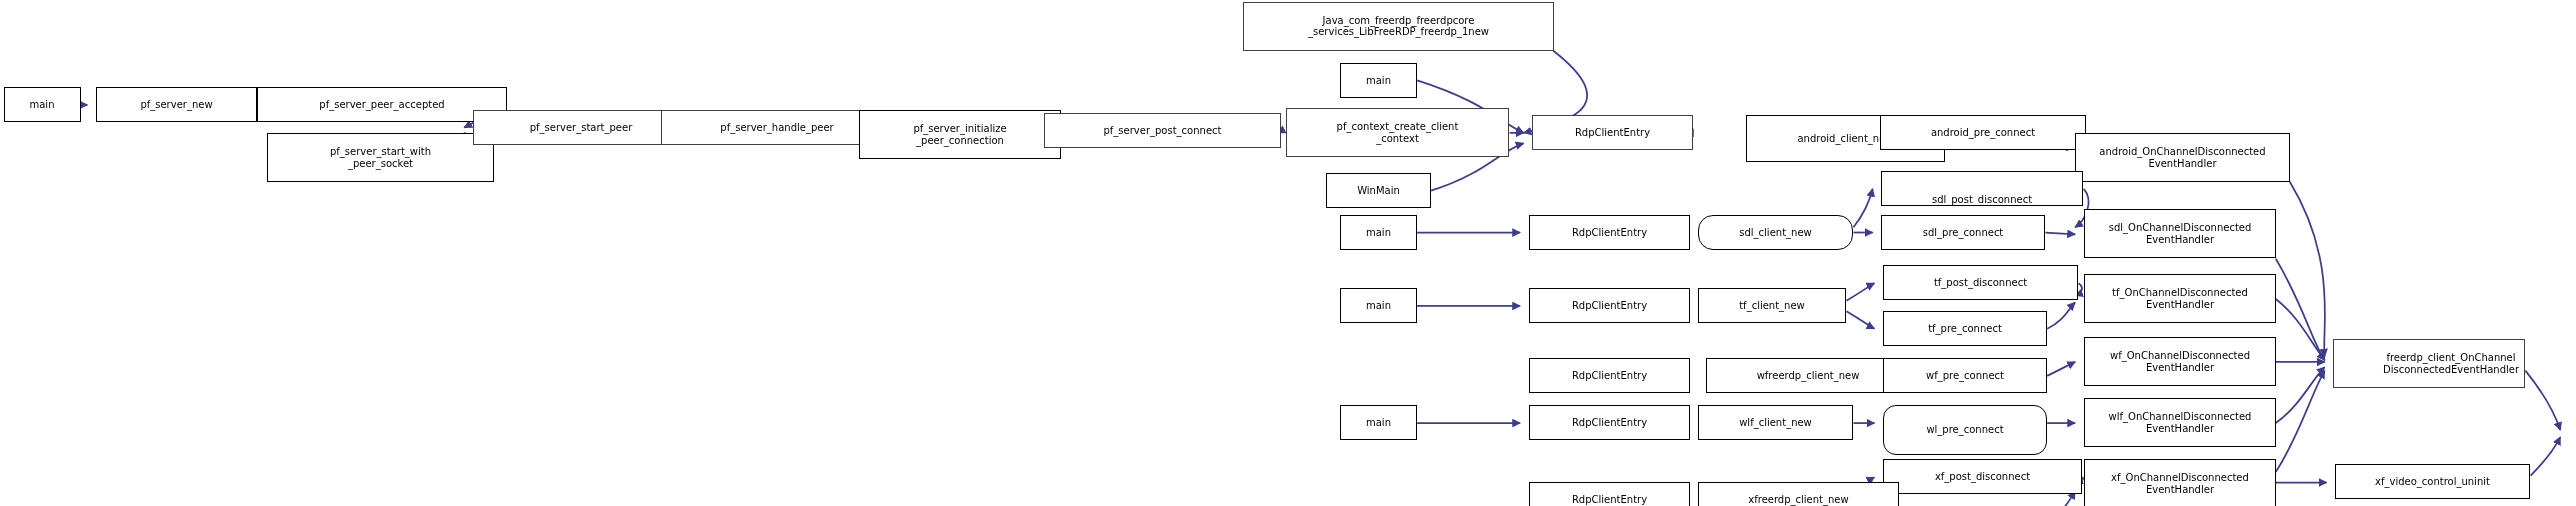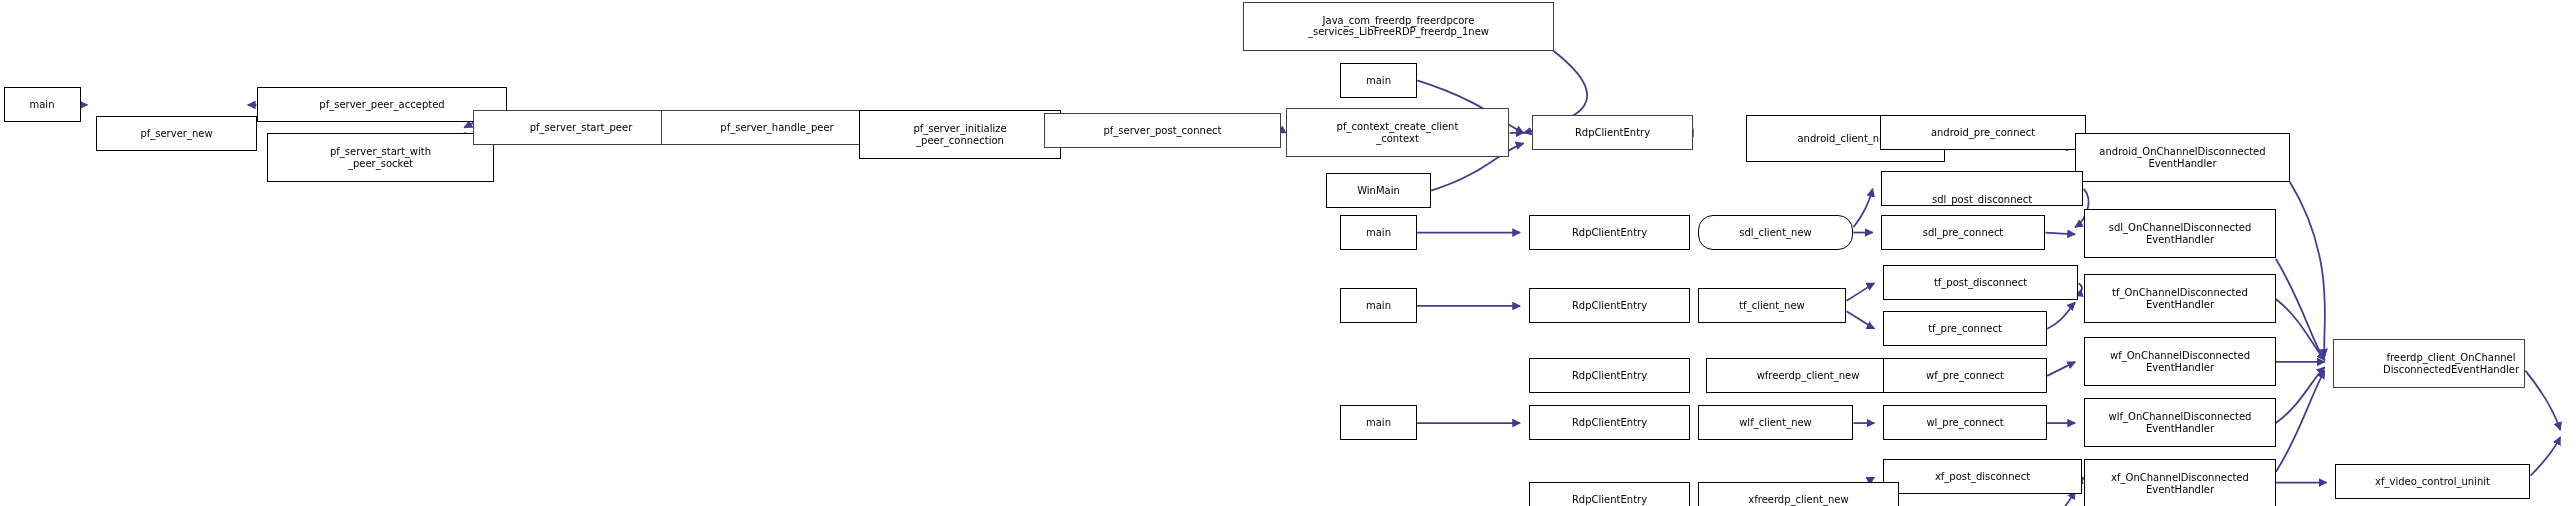--- a/index.html
+++ b/index.html
@@ -98,21 +98,21 @@
         <path d="M 1088,290 C 1068,294 1072,298 1074,299"></path>
         <path d="M 1193,273 C 1195,274 1192,275 1189,276"></path>
         <path d="M 1173,299 C 1182,293 1186,286 1189,281"></path>
         <path d="M 1304,270 C 1318,248 1324,226 1332,212"></path>
         <path d="M 1304,276 L 1333,276"></path>
         <path d="M 1450,272 C 1460,262 1465,254 1467,250"></path>
         <path d="M 1447,212 C 1460,228 1465,240 1467,246"></path>
       </g>
   </svg>
 <div class="node" style="left: 3.5px; top: 87px; width: 77px; height: 35px;"><span>main</span></div>
-    <div class="node" style="left: 96px; top: 87px; width: 161px; height: 35px; margin-top: 29px;"><span>pf_server_new</span></div>
+    <div class="node" style="left: 96px; top: 87px; width: 161px; height: 35px;"><span>pf_server_new</span></div>
     <div class="node" style="left: 257px; top: 87px; width: 250px; height: 35px;"><span>pf_server_peer_accepted</span></div>
     <div class="node" style="left: 267px; top: 133px; width: 227px; height: 49px;"><span>pf_server_start_with
 _peer_socket</span></div>
     <div class="node thick" style="left: 473px; top: 110px; width: 216px; height: 35px;"><span>pf_server_start_peer</span></div>
     <div class="node thick" style="left: 661px; top: 110px; width: 232px; height: 35px;"><span>pf_server_handle_peer</span></div>
     <div class="node" style="left: 859px; top: 110px; width: 202px; height: 49px;"><span>pf_server_initialize
 _peer_connection</span></div>
     <div class="node thick" style="left: 1044px; top: 113px; width: 237px; height: 35px;"><span>pf_server_post_connect</span></div>
     <div class="node thick" style="left: 1243px; top: 1.7px; width: 311px; height: 49px;"><span>Java_com_freerdp_freerdpcore
 _services_LibFreeRDP_freerdp_1new</span></div>
@@ -142,21 +142,21 @@
     <div class="node" style="left: 1529px; top: 358px; width: 161px; height: 35px;"><span>RdpClientEntry</span></div>
     <div class="node" style="left: 1706px; top: 358px; width: 204px; height: 35px;"><span>wfreerdp_client_new</span></div>
     <div class="node" style="left: 1883px; top: 358px; width: 164px; height: 35px;"><span>wf_pre_connect</span></div>
     <div class="node" style="left: 2084px; top: 337px; width: 192px; height: 49px;"><span>wf_OnChannelDisconnected
 EventHandler</span></div>
     <div class="node thick" style="left: 2333px; top: 339px; width: 192px; height: 49px; padding-left: 44px;"><span>freerdp_client_OnChannel
 DisconnectedEventHandler</span></div>
     <div class="node" style="left: 1340px; top: 405px; width: 77px; height: 35px;"><span>main</span></div>
     <div class="node" style="left: 1529px; top: 405px; width: 161px; height: 35px;"><span>RdpClientEntry</span></div>
     <div class="node" style="left: 1698px; top: 405px; width: 155px; height: 35px;"><span>wlf_client_new</span></div>
-    <div class="node" style="left: 1883px; top: 405px; width: 164px; height: 35px;"><span>wl_pre_connect</span></div>
+    <div class="node" style="left: 1883px; top: 405px; width: 164px; height: 50px; border-radius: 13px;"><span>wl_pre_connect</span></div>
     <div class="node" style="left: 2084px; top: 398px; width: 192px; height: 49px;"><span>wlf_OnChannelDisconnected
 EventHandler</span></div>
     <div class="node" style="left: 1883px; top: 459px; width: 199px; height: 35px;"><span>xf_post_disconnect</span></div>
     <div class="node" style="left: 1529px; top: 482px; width: 161px; height: 35px;"><span>RdpClientEntry</span></div>
     <div class="node" style="left: 1698px; top: 482px; width: 201px; height: 35px;"><span>xfreerdp_client_new</span></div>
     <div class="node" style="left: 1883px; top: 506px; width: 164px; height: 35px;"></div>
     <div class="node" style="left: 2084px; top: 459px; width: 192px; height: 49px;"><span>xf_OnChannelDisconnected
 EventHandler</span></div>
     <div class="node" style="left: 2335px; top: 464px; width: 195px; height: 35px;"><span>xf_video_control_uninit</span></div>
   </div>

